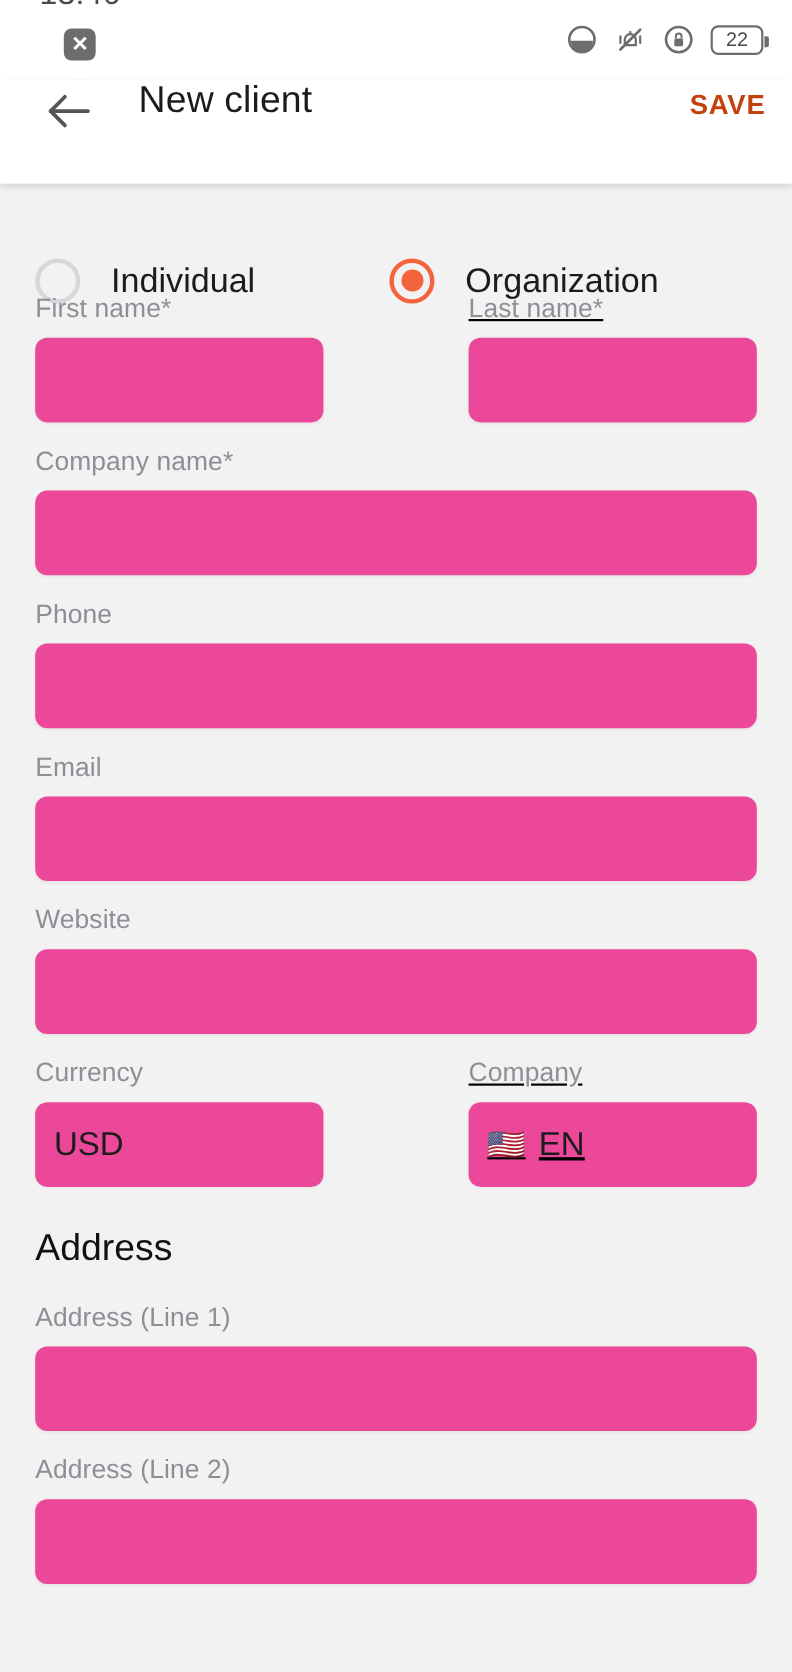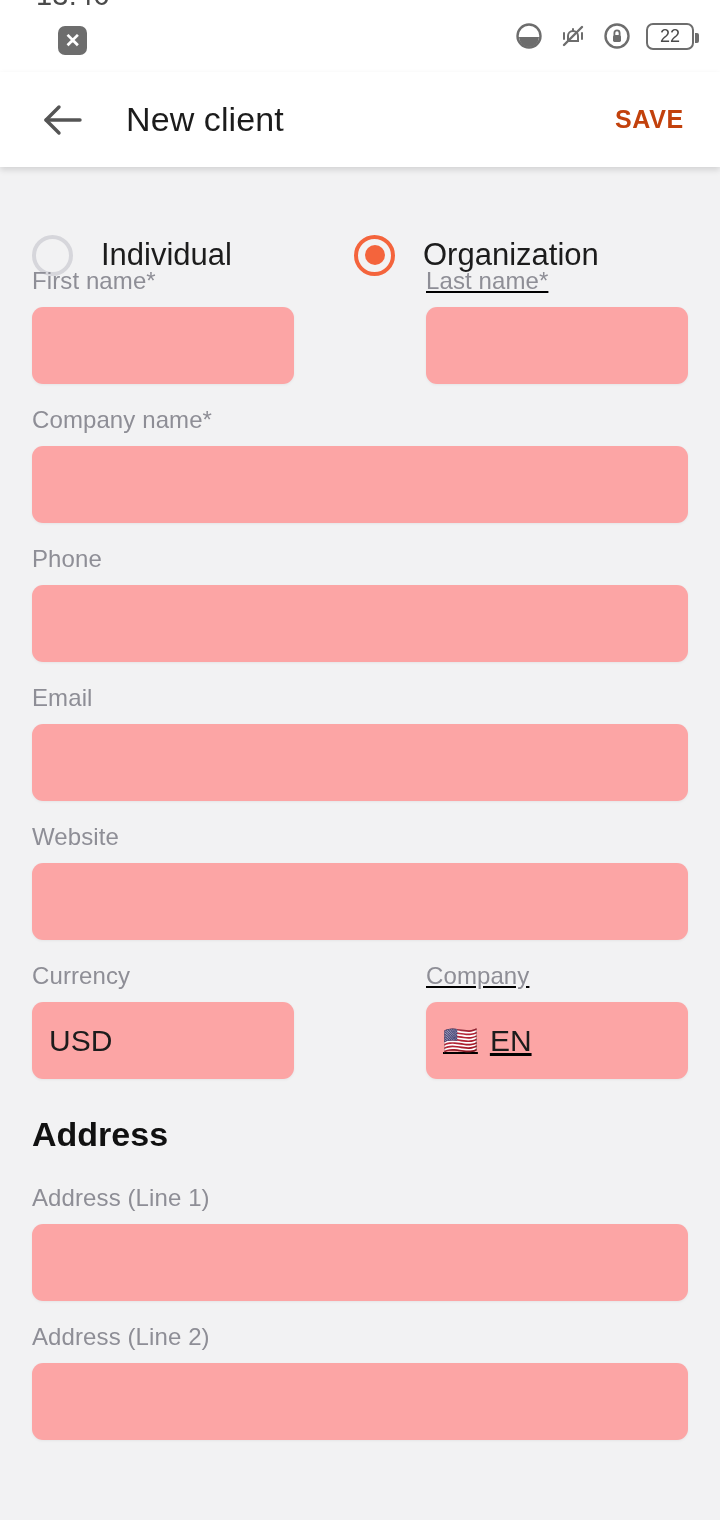--- a/index.html
+++ b/index.html
@@ -32,21 +32,21 @@
   }
   .battery::after{
     content:""; position:absolute; right:-7px; top:8px; width:4px; height:10px;
     background:#6d6d6d; border-radius:0 2px 2px 0;
   }
   .battery-level{ font-size:18px; color:#4a4a4a; font-weight:500; line-height:1; }
 
   
   .appbar{
     position:relative; height:95px; background:#ffffff;
-    display:flex; align-items:center; padding:0 24px 0 34px;
+    display:flex; padding:0 12px 0 34px;
     box-shadow:0 3px 6px rgba(0,0,0,.13);
     z-index:5;
   }
   .back-btn{ width:58px; height:58px; display:flex; align-items:center; justify-content:center; }
   .appbar-title{
     font-size:34px; color:#1c1c1c; margin-left:34px; font-weight:400; letter-spacing:.1px;
   }
   .save-btn{
     margin-left:auto; color:#c2410c; font-size:25px; font-weight:700;
     letter-spacing:.7px; padding:10px 12px;
@@ -63,35 +63,35 @@
     background:transparent; flex:none;
   }
   .radio-ring.on{ border-color:#f4643c; display:flex; align-items:center; justify-content:center; }
   .radio-dot{ width:20px; height:20px; border-radius:50%; background:#f4643c; }
   .radio-label{ font-size:31px; color:#1c1c1c; margin-left:28px; }
 
   .field-label{
     font-size:24px; color:#8e8e96; margin-bottom:12px; display:block; letter-spacing:.1px;
   }
   .input-box{
-    background:#fca5a5; border-radius:11px; height:77px; width:100%;
+    background:#ec4899; border-radius:11px; height:77px; width:100%;
     box-shadow:0 1px 3px rgba(0,0,0,.055);
     display:flex; align-items:center; padding:0 17px;
   }
   .input-val{ font-size:30px; color:#1c1c1c; }
   .input-val.with-flag{ display:flex; align-items:center; gap:12px; }
   .flag{ font-size:28px; line-height:1; }
 
   .field{ margin-bottom:22px; }
   .row2{ display:flex; gap:0; }
   .row2 .col{ width:262px; }
   .row2 .col.right{ margin-left:132px;text-decoration:underline; }
 
   .section-title{
-    font-size:34px; font-weight:700; color:#111111; margin:36px 0 30px 0;
+    font-size:34px; font-weight:400; color:#111111; margin:36px 0 30px 0;
   }
 </style>
 </head>
 <body>
 
 <div id="app">
 
   <div class="statusbar">
     <div class="sb-left">
       <span class="sb-time">13:46</span>

